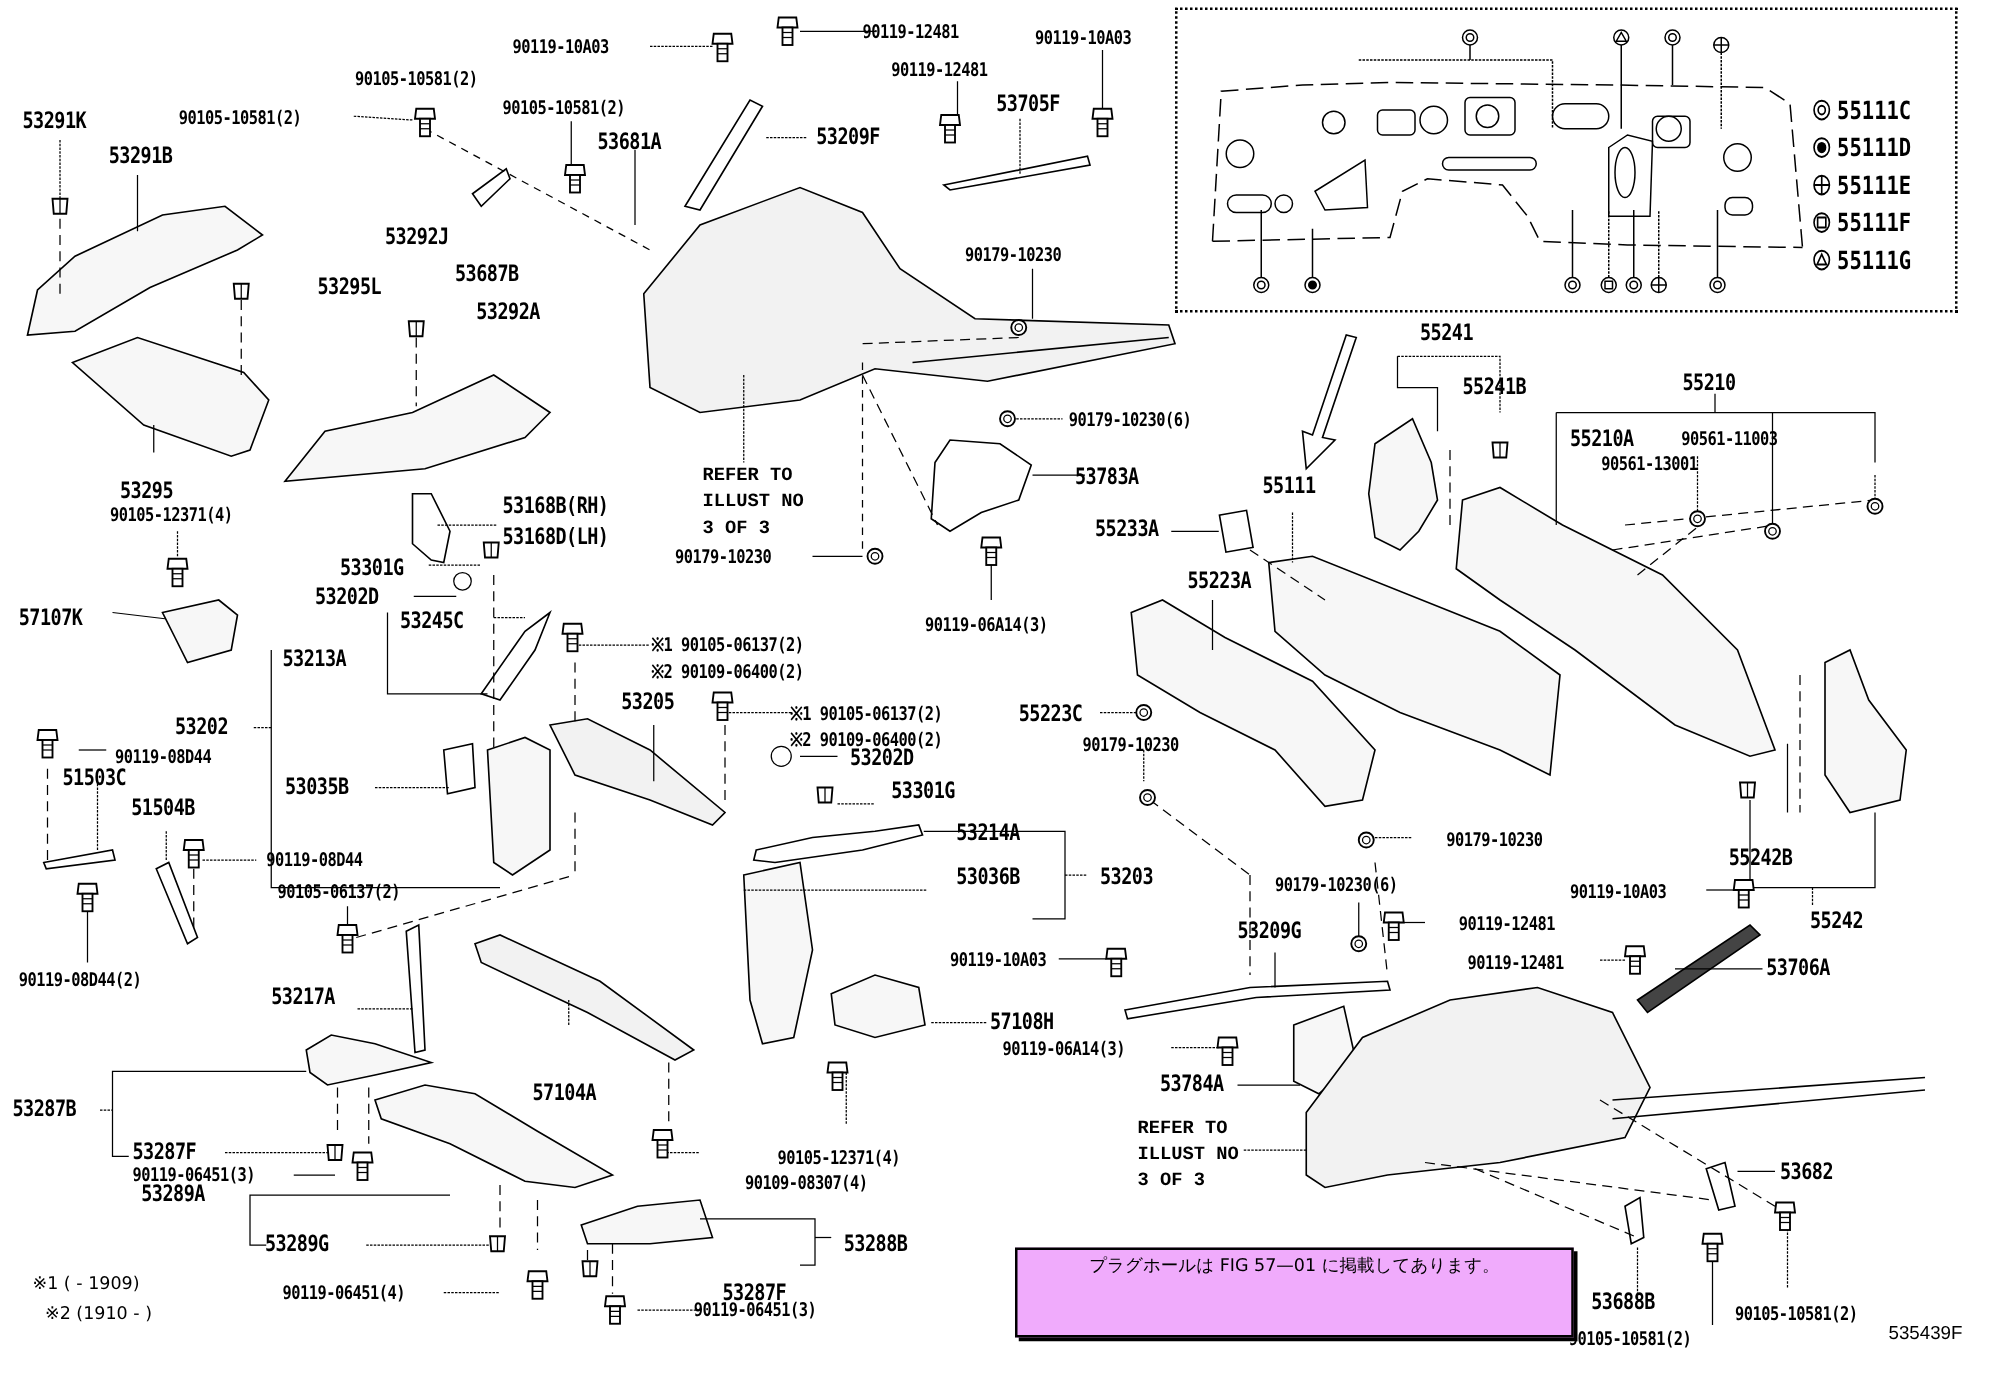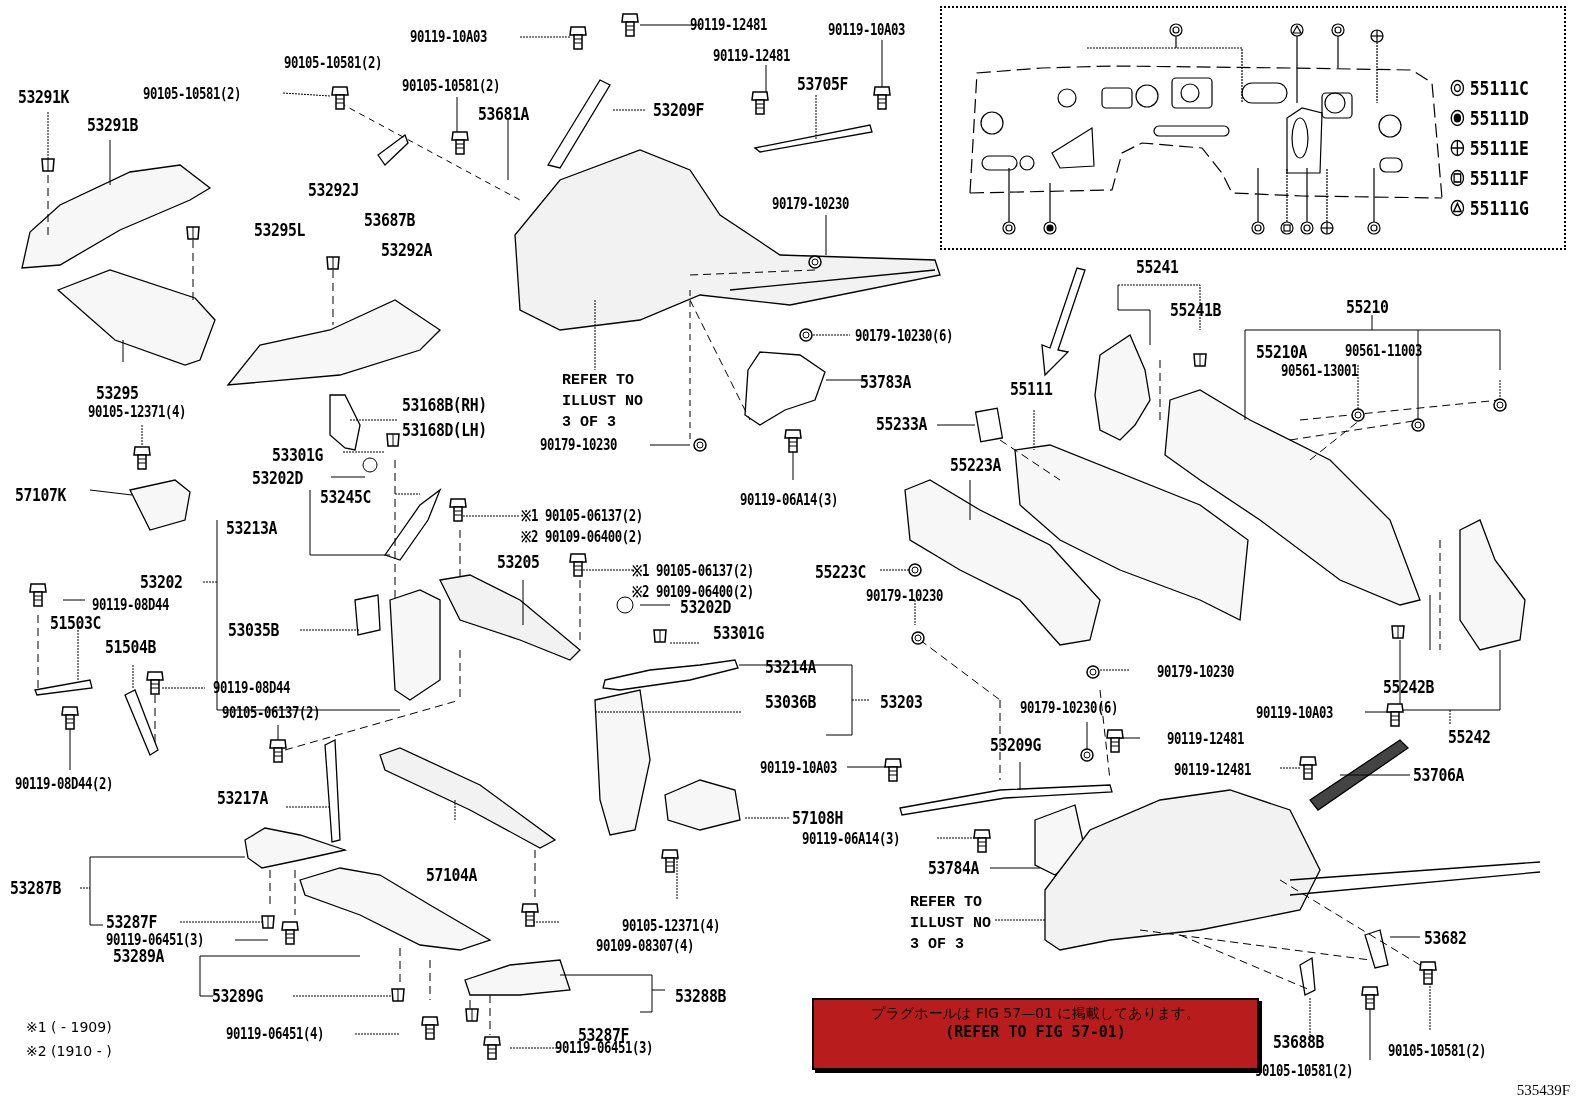--- a/index.html
+++ b/index.html
@@ -5,25 +5,25 @@
   html,body{margin:0;padding:0;background:#fff;}
   body{width:1592px;height:1099px;position:relative;overflow:hidden;font-family:"DejaVu Sans Condensed","DejaVu Sans",sans-serif;color:#000;}
   #canvas{position:absolute;left:0;top:0;width:1592px;height:1099px;}
   .lbl{position:absolute;white-space:nowrap;font-family:"DejaVu Sans Mono","Liberation Mono",monospace;font-weight:bold;font-size:18px;line-height:20px;transform:scaleX(0.82);transform-origin:0 0;letter-spacing:-0.5px;}
   .lbl.sm{font-size:15px;line-height:17px;}
   .ref{position:absolute;white-space:pre;font-family:"Liberation Mono","DejaVu Sans Mono",monospace;font-weight:bold;font-size:15px;line-height:21px;}
   .note{position:absolute;white-space:nowrap;font-family:"DejaVu Sans",sans-serif;font-size:14px;line-height:18px;}
   .legend-item{position:absolute;display:flex;align-items:center;gap:6px;font-family:"DejaVu Sans Mono",monospace;font-weight:bold;font-size:20px;transform:scaleX(0.82);transform-origin:0 0;}
   .sym{display:inline-block;width:18px;height:18px;}
   #inset{position:absolute;left:940px;top:6px;width:626px;height:244px;border:2px dotted #000;box-sizing:border-box;}
-  #plug-box{position:absolute;left:812px;top:998px;width:447px;height:72px;border:2px solid #000;box-shadow:3px 3px 0 #000;background:#b91c1c;text-align:center;box-sizing:border-box;padding-top:4px;}
+  #plug-box{position:absolute;left:812px;top:998px;width:447px;height:72px;border:2px solid #000;box-shadow:3px 3px 0 #000;background:#f0abfc;text-align:center;box-sizing:border-box;padding-top:4px;}
   #plug-box .jp{font-size:14px;line-height:18px;font-family:"DejaVu Sans",sans-serif;}
   #plug-box .en{font-size:13px;line-height:18px;font-family:"DejaVu Sans",sans-serif;}
   #plug-box .rf{font-size:15px;line-height:20px;font-family:"DejaVu Sans Mono",monospace;font-weight:bold;}
-  .figno{position:absolute;right:22px;bottom:0;font-family:Liberation Serif, serif;font-size:15px;}
+  .figno{position:absolute;right:22px;bottom:24px;font-family:Liberation Sans, sans-serif;font-size:15px;}
 </style>
 </head>
 <body>
 
 <svg id="canvas" viewBox="0 0 1592 1099" xmlns="http://www.w3.org/2000/svg">
   <defs>
     <g id="bolt">
         <path d="M-7,-8 L7,-8 L8,0 L-8,0 Z" fill="#fff" stroke="#000" stroke-width="1.5"></path>
         <rect x="-4" y="0" width="8" height="14" fill="#fff" stroke="#000" stroke-width="1.5"></rect>
         <line x1="-4" y1="4" x2="4" y2="4" stroke="#000"></line>
@@ -453,20 +453,19 @@
 <div class="lbl sm" style="left:632px;top:584px;"><span>※2</span> <span>90109-06400(2)</span></div>
 
 <div class="ref" style="left:562px;top:370px;">REFER TO
 ILLUST NO
 3 OF 3</div>
 <div class="ref" style="left:910px;top:892px;">REFER TO
 ILLUST NO
 3 OF 3</div>
 
 <div class="note" style="left:26px;top:1018px;">※1 (        - 1909)</div>
-<div class="note" style="left:26px;top:1042px;">※2 (1910 -        )</div>
+<div class="note" style="left:36px;top:1042px;">※2 (1910 -        )</div>
 
 <div id="plug-box">
   <div class="jp">プラグホールは FIG 57—01 に掲載してあります。</div>
-  <div class="rf">(REFER TO FIG 57-01)</div>
 </div>
 
 <div class="figno">535439F</div>
 
 </body></html>

